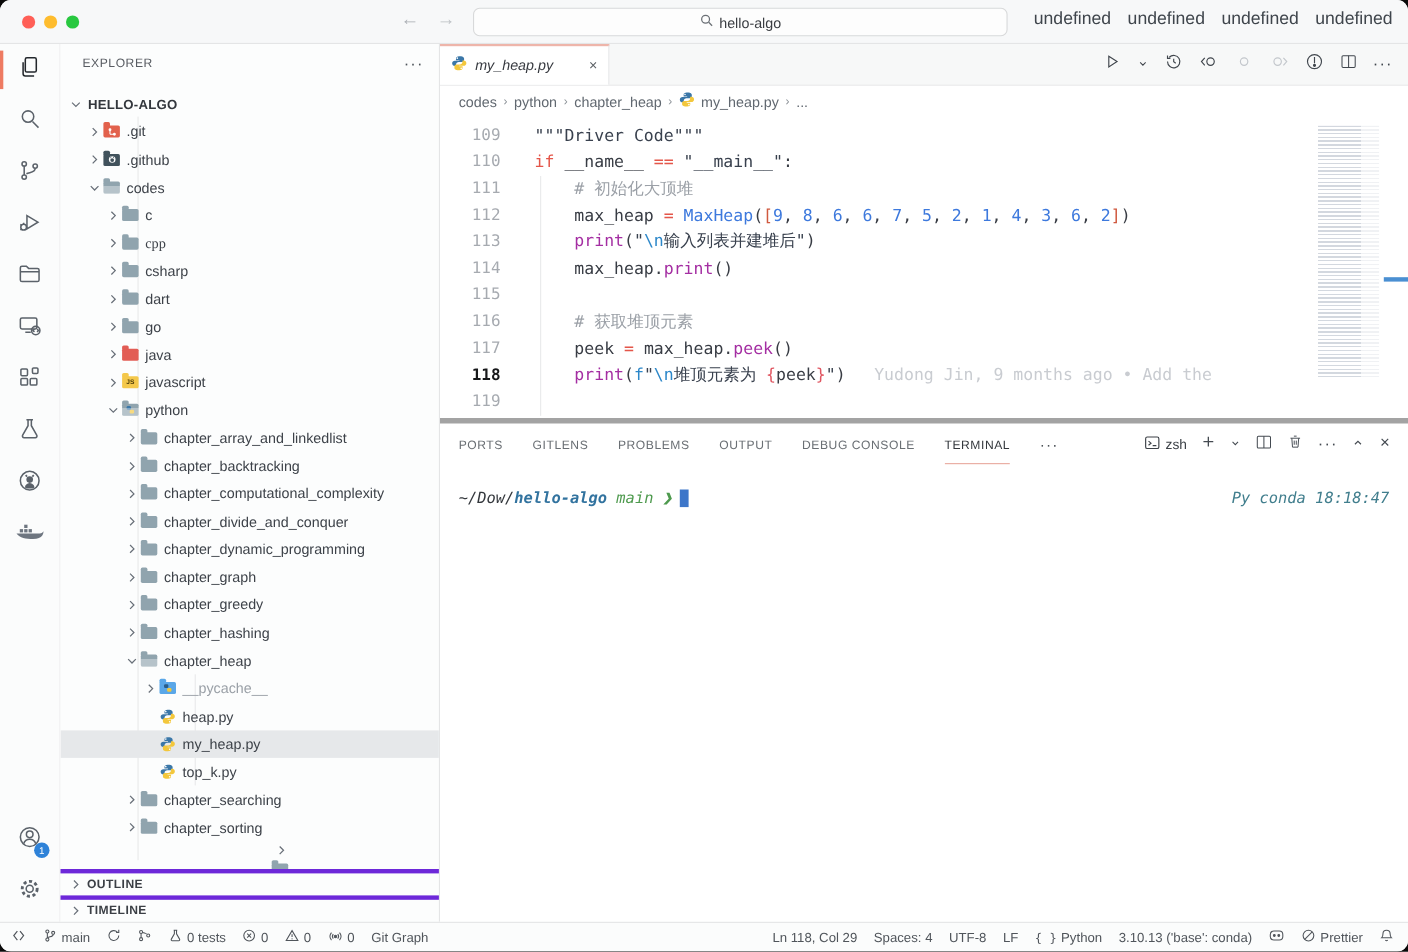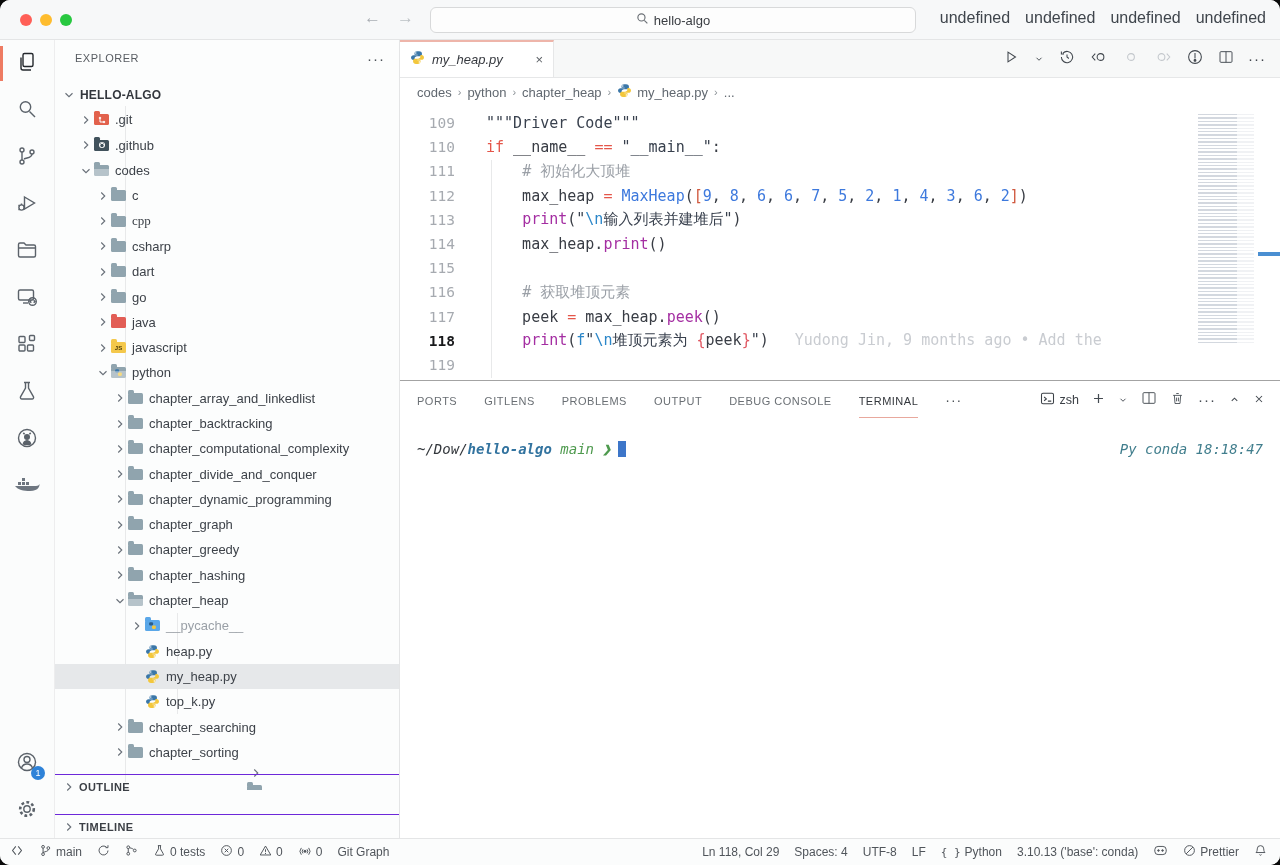--- a/index.html
+++ b/index.html
@@ -47,22 +47,22 @@
   .trow .ticon { width:18px; display:flex; align-items:center; justify-content:flex-start; flex:0 0 18px; }
   .trow .tlabel { margin-left:3px; white-space:nowrap; }
   .trow.root .tlabel { font-weight:700; font-size:12px; letter-spacing:.2px; color:#33373d; }
   .trow.muted .tlabel { color:#9aa0a7; }
   .folder { width:15px; height:11px; border-radius:1.5px; position:relative; background:#90a4ae; display:block; }
   .folder::before { content:""; position:absolute; top:-3px; left:0; width:6px; height:4px; border-radius:1.5px 1.5px 0 0; background:inherit; }
   .folder .ov { position:absolute; inset:0; display:flex; align-items:center; justify-content:center; }
   .folder.open::after { content:""; position:absolute; left:-1px; right:-1px; bottom:0; height:7px;
                         background:rgba(255,255,255,.35); transform:skewX(-10deg); border-radius:1px; }
   .sb-sections { position:absolute; left:0; right:0; bottom:0; }
-  .sb-sec { height:24px; border-top:1px solid #6d28d9; display:flex; align-items:center; padding-left:6px;
-            font-size:11px; font-weight:700; letter-spacing:.4px; color:#3b3f45; gap:2px;margin-top:16px; }
+  .sb-sec { height:24px; border-top:4px solid #6d28d9; display:flex; align-items:center; padding-left:6px;
+            font-size:11px; font-weight:700; letter-spacing:.4px; color:#3b3f45; gap:2px; }
   .sb-sec .chev { color:#697079; width:16px; display:flex; justify-content:center; }
 
   
   .editor-col { position:absolute; left:400px; right:0; top:0; bottom:0; }
   .tabbar { position:absolute; left:0; right:0; top:0; height:38px; background:#f7f8f8; border-bottom:1px solid #e6e7e8;
             display:flex; align-items:stretch; }
   .tab { width:154px; background:#fff; border-right:1px solid #e6e7e8; border-top:2px solid #eeb5aa;
          display:flex; align-items:center; padding:0 10px; gap:7px; }
   .tab .tname { font-size:13px; font-style:italic; color:#36393f; }
   .tab .tclose { margin-left:auto; color:#5c6166; font-size:13px; }
@@ -88,21 +88,21 @@
   .minimap { position:absolute; right:14px; top:66px; width:74px; height:268px; background:#fff; }
   .minimap-inner { margin-left:6px; margin-top:8px; width:56px; height:230px; opacity:.5;
     background:
       repeating-linear-gradient(to bottom, rgba(96,112,138,.55) 0 1.3px, transparent 1.3px 3.4px);
     -webkit-mask-image:linear-gradient(to right, #000 0 70%, rgba(0,0,0,.35) 70% 100%);
             mask-image:linear-gradient(to right, #000 0 70%, rgba(0,0,0,.35) 70% 100%); }
   .overview-ruler { position:absolute; right:0; top:66px; width:14px; height:268px; }
   .cursor-mark { position:absolute; right:0; top:212px; width:22px; height:4px; background:#4a8fd2; }
 
   
-  .panel { position:absolute; left:0; right:0; top:340px; bottom:0; background:#fff; border-top:1px solid #a3a3a3; }
+  .panel { position:absolute; left:0; right:0; top:340px; bottom:0; background:#fff; border-top:5px solid #a3a3a3; }
   .panel-tabs { height:38px; display:flex; align-items:center; padding-left:17px; gap:27px; }
   .ptab { font-size:11px; letter-spacing:.5px; color:#6a6f74; padding:12px 0 10px; }
   .ptab.active { color:#33373c; border-bottom:1.5px solid #e8a89d; }
   .ptab-more { font-size:14px; color:#4c5257; letter-spacing:1px; }
   .panel-actions { margin-left:auto; display:flex; align-items:center; gap:13px; padding-right:15px; color:#444a51; }
   .zsh-chip { display:flex; align-items:center; gap:5px; font-size:12.5px; color:#3c4147; }
   .term-body { position:absolute; left:0; right:0; top:38px; bottom:0; background:#fff;
                font-family:"DejaVu Sans Mono", monospace; font-size:14px;font-style:italic; }
   .prompt-line { position:absolute; left:17px; top:22px; display:flex; align-items:center; white-space:pre; }
   .p-path { color:#33373c; } .p-repo { color:#32739f; font-weight:700; } .p-branch { color:#4e9a4e; }

